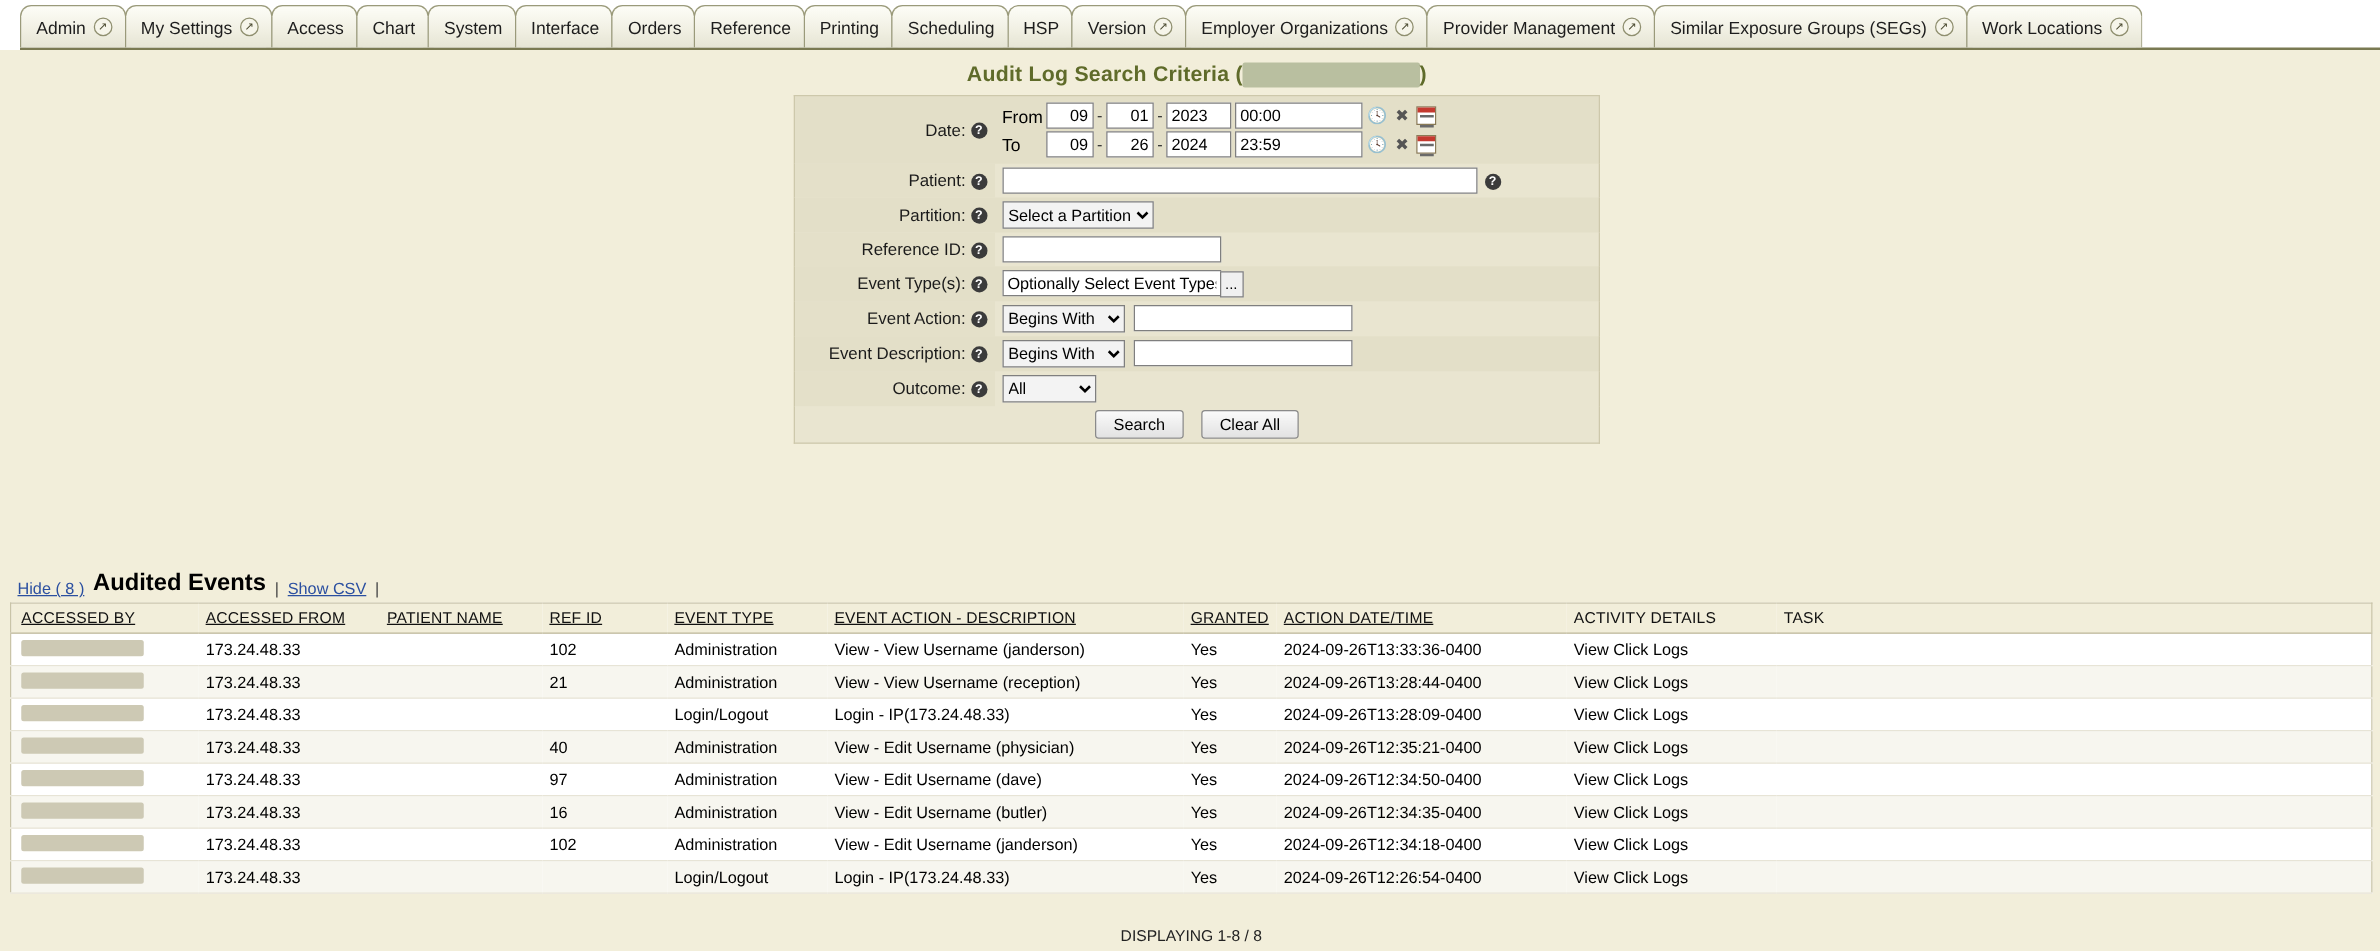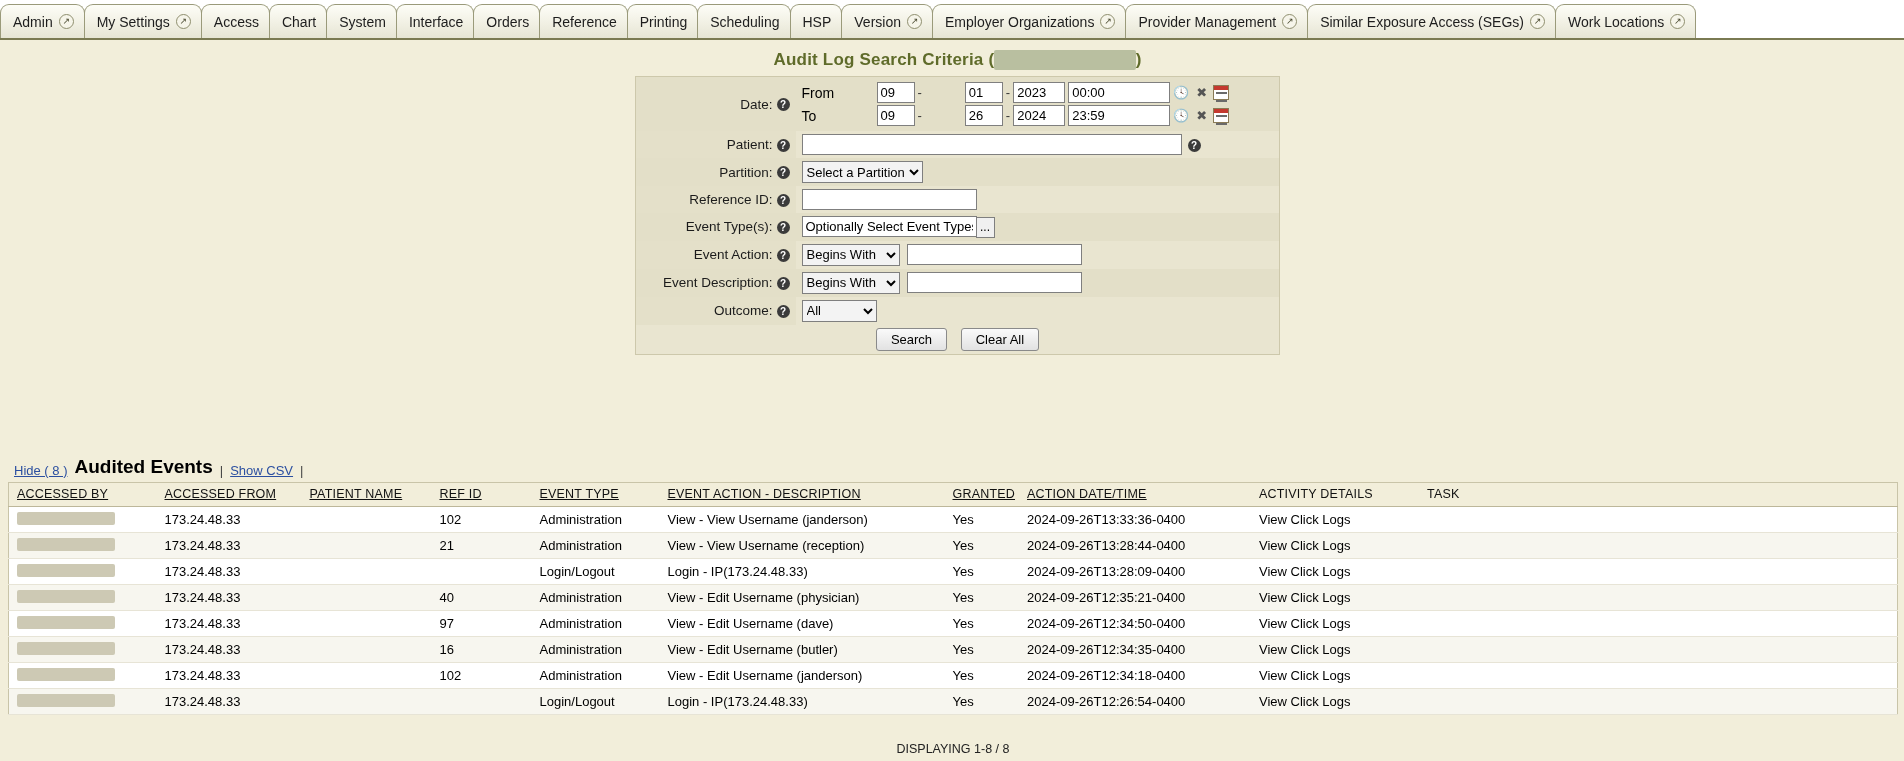--- a/index.html
+++ b/index.html
@@ -16,20 +16,21 @@
   
   .tabbar {
     position: relative;
     height: 40px;
     background: #ffffff;
     border-bottom: 2px solid #7a7a52;
     display: flex;
     align-items: flex-end;
     padding-left: 0px;
     white-space: nowrap;
+    margin-left: 16px;
   }
   .tab {
     position: relative;
     display: flex;
     align-items: center;
     gap: 6px;
     height: 34px;
     margin-right: -1px;
     padding: 0 10px 0 12px;
     background: linear-gradient(to bottom, #fdfdf7 0%, #f0efe2 60%, #e6e5d4 100%);
@@ -130,21 +131,21 @@
   .focused { outline: 2px solid #000; outline-offset: -2px; }
   select {
     font-family: "Liberation Sans", sans-serif;
     font-size: 13px;
     height: 22px;
     border: 1px solid #7f7f7f;
     background: #f3f3f3;
   }
   .date-row { display: flex; align-items: center; gap: 3px; margin: 2px 0; }
   .date-row .pfx { width: 32px; font-size: 14px; }
-  .d2 { width: 38px; text-align: left; margin-left: 40px; }
+  .d2 { width: 38px; text-align: right; }
   .d4 { width: 52px; }
   .dt  { width: 102px; }
   .dash { color: #333; }
   .ico-btn {
     display: inline-flex;
     align-items: center;
     justify-content: center;
     width: 17px; height: 17px;
     font-size: 13px;
     color: #555;
@@ -319,21 +320,21 @@
     </div>
     <div class="tab">
       <span class="tab-label">Employer Organizations</span>
       <span class="ext-icon">↗</span>
     </div>
     <div class="tab">
       <span class="tab-label">Provider Management</span>
       <span class="ext-icon">↗</span>
     </div>
     <div class="tab">
-      <span class="tab-label">Similar Exposure Access (SEGs)</span>
+      <span class="tab-label">Similar Exposure Groups (SEGs)</span>
       <span class="ext-icon">↗</span>
     </div>
     <div class="tab">
       <span class="tab-label">Work Locations</span>
       <span class="ext-icon">↗</span>
     </div>
   </div>
 
 <div class="page">
 

